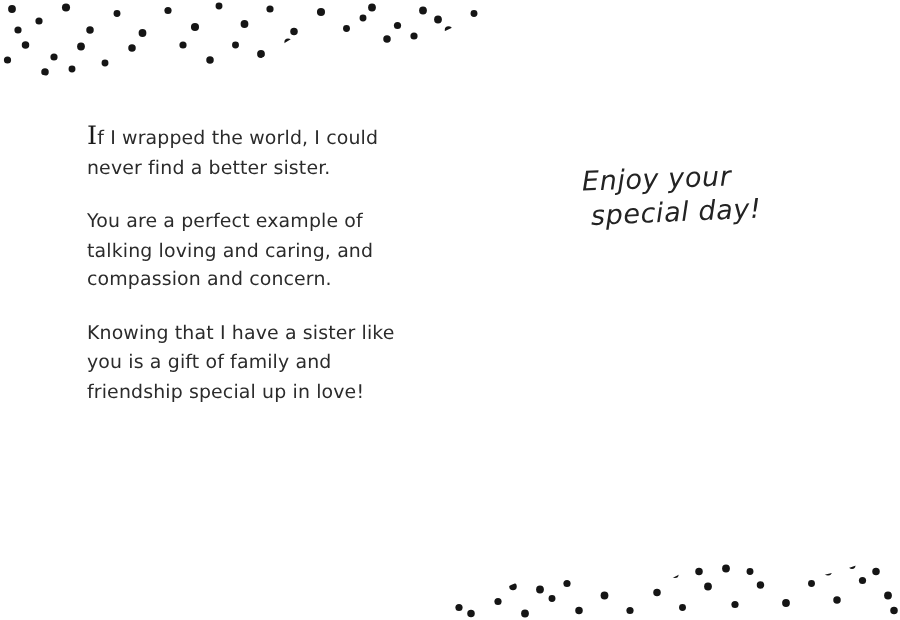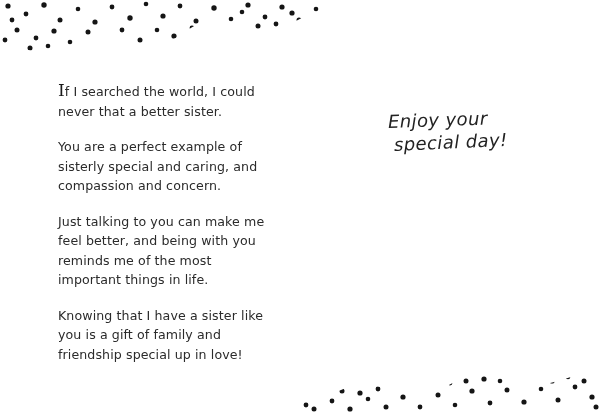--- a/index.html
+++ b/index.html
@@ -188,23 +188,22 @@
         <circle cx="252" cy="38" r="2.6"></circle>
           <circle cx="268" cy="34" r="2.3"></circle>
           <circle cx="284" cy="38" r="2.5"></circle>
         <circle cx="6" cy="62" r="2.4"></circle>
           <circle cx="296" cy="64" r="2.5"></circle>
       </g>
     </g>
   </svg>
 
   <div id="message-panel">
-    <p class="para"><span class="dropcap">I</span><span>f I searched the world, I could never that a better sister.</span></p>
-    <p class="para">You are a perfect example of sisterly special and caring, and compassion and concern.</p>
-    <p class="para">Just talking to you can make me feel better, and being with you reminds me of the most important things in life.</p>
+    <p class="para"><span class="dropcap">I</span><span>f I wrapped the world, I could never find a better sister.</span></p>
+    <p class="para">You are a perfect example of talking loving and caring, and compassion and concern.</p>
     <p class="para">Knowing that I have a sister like you is a gift of family and friendship special up in love!</p>
   </div>
 
   <div id="greeting-panel">
     <div class="greeting-line" id="greeting-line-1">Enjoy your</div>
     <div class="greeting-line" id="greeting-line-2">special day!</div>
   </div>
 
 </div>
 

